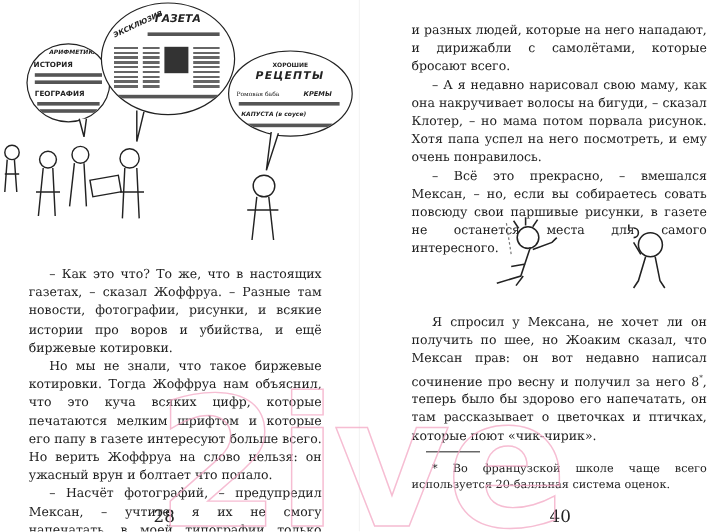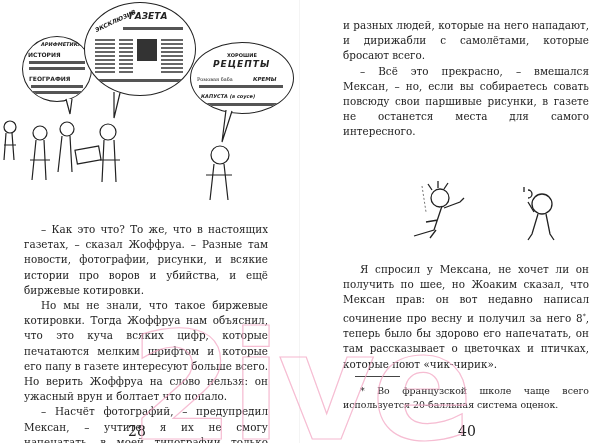--- a/index.html
+++ b/index.html
@@ -90,20 +90,21 @@
 
   </div>
   <div class="page-num" style="left:128px;">28</div>
 </div>
 
 <div class="gutter"></div>
 
 <div class="page page-right">
   <div class="text right-text-top">
     <p>и разных людей, которые на него нападают, и дирижабли с самолётами, которые бросают всего.</p>
+    <p class="ind">– А я недавно нарисовал свою маму, как она накручивает волосы на бигуди, – сказал Клотер, – но мама потом порвала рисунок. Хотя папа успел на него посмотреть, и ему очень понравилось.</p>
     <p class="ind">– Всё это прекрасно, – вмешался Мексан, – но, если вы собираетесь совать повсюду свои паршивые рисунки, в газете не останется места для самого интересного.</p>
   </div>
 
   <svg class="illus" width="180" height="80" style="left:100px;top:172px;">
     <g stroke="#222" stroke-width="1.3" fill="#fff">
       <circle cx="40" cy="26" r="9"></circle>
       <path d="M32 18 l-4 -6 M38 16 l0 -7 M44 17 l4 -6"></path>
       <path d="M42 34 L34 58 L14 64 M38 48 L26 50 M44 36 L60 30 L64 26"></path>
       <path d="M36 58 L30 66"></path>
       <circle cx="142" cy="32" r="10"></circle>

